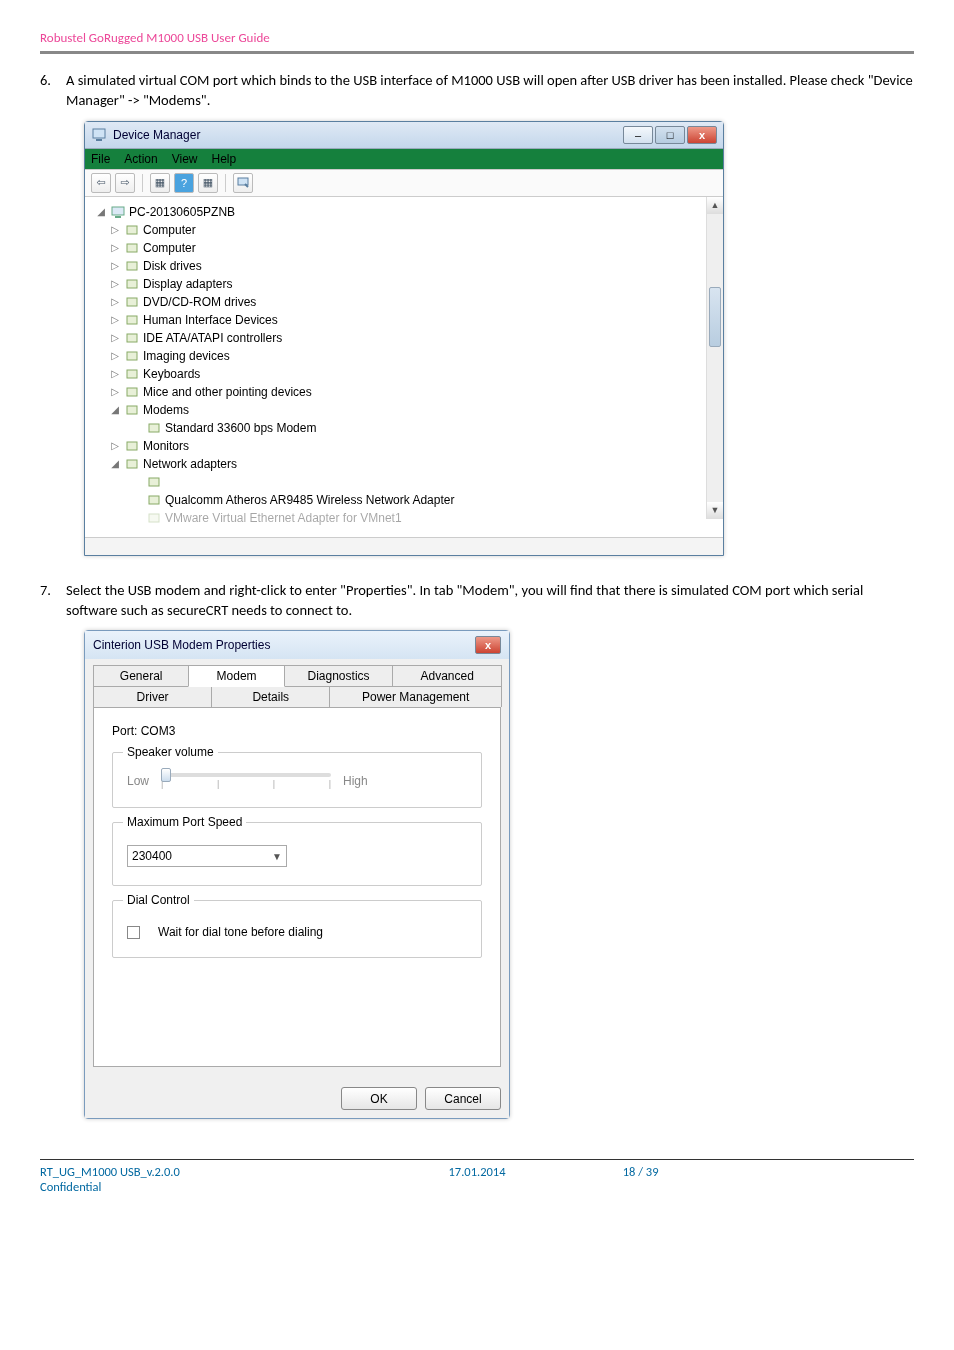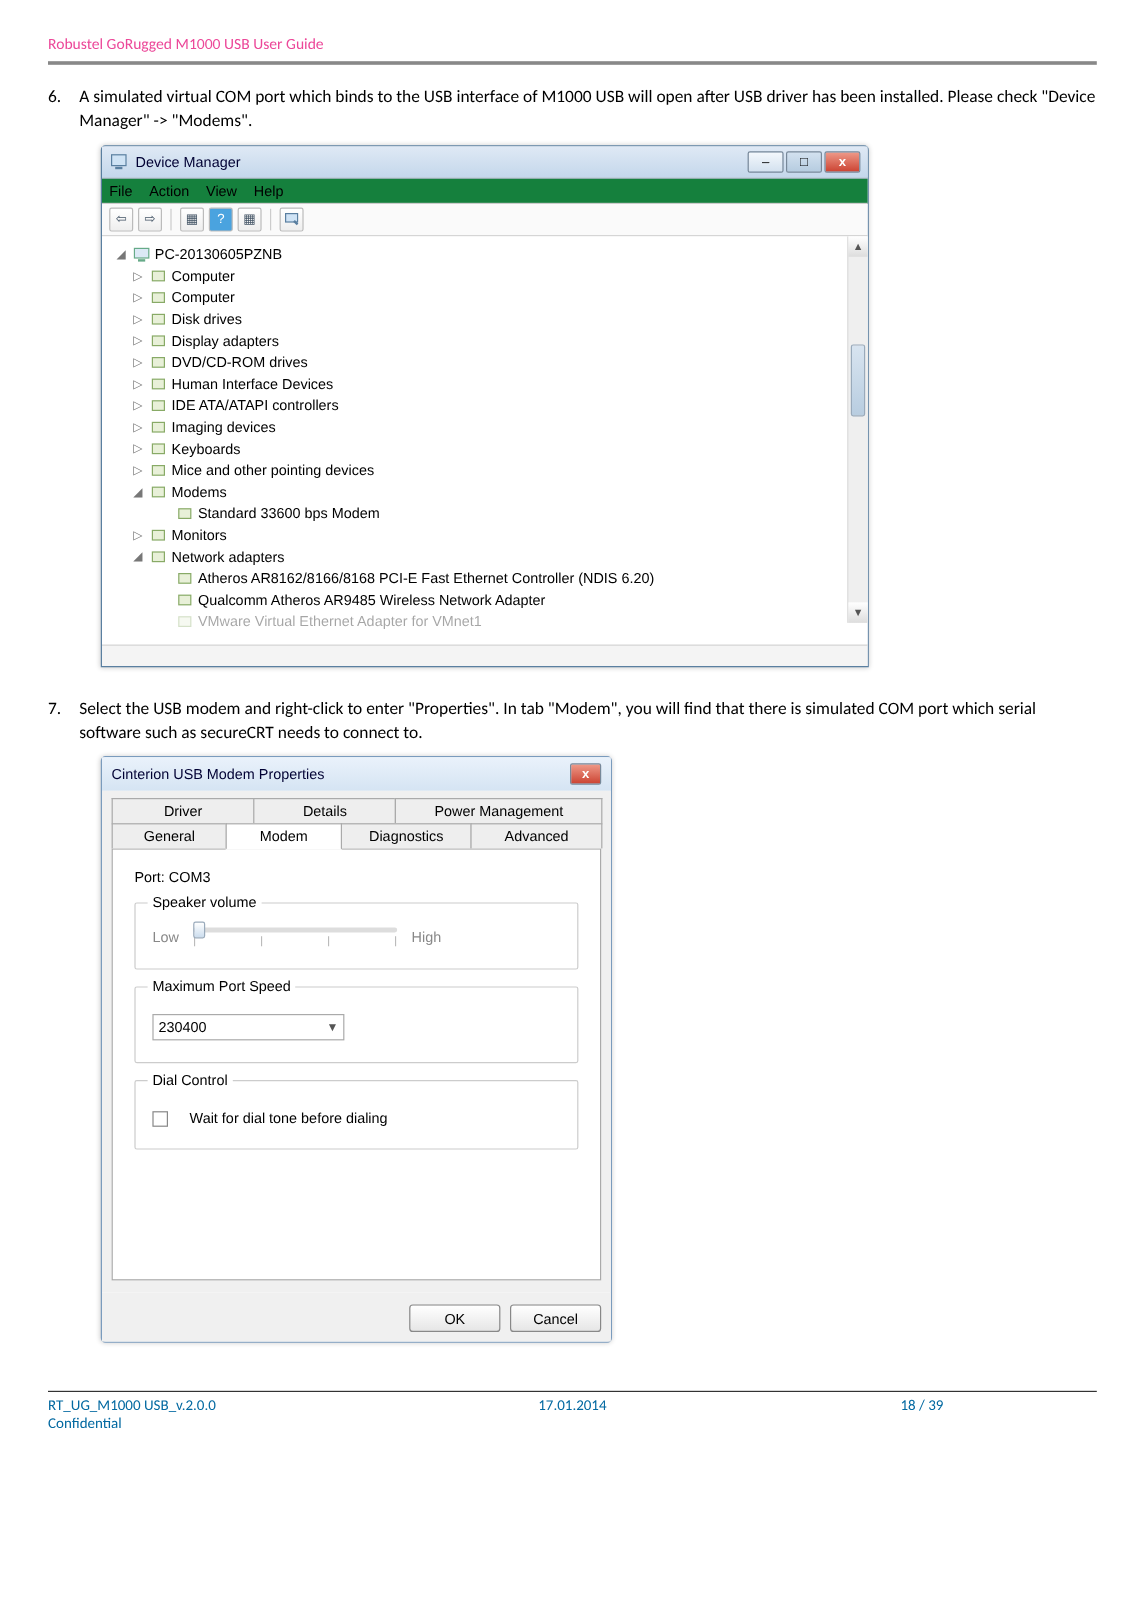--- a/index.html
+++ b/index.html
@@ -167,21 +167,21 @@
     background:linear-gradient(#fff,#e6e6e6);
     border-radius:3px;
     display:flex; align-items:center; justify-content:center;
     font-size:12px;
   }
 
   .footer-rule { border:none; border-top:1px solid #333; margin-top:40px; }
   .footer { display:flex; font-size:12.5px; color:#0369a1; padding-top:4px; }
   .footer .left { flex:1; }
   .footer .mid { flex:1; text-align:center; }
-  .footer .right { flex:1; text-align:center; }
+  .footer .right { flex:1; text-align:left; }
 </style>
 </head>
 <body>
 
 <div class="header-text">Robustel GoRugged M1000 USB User Guide</div>
 <hr class="header-rule">
 
 <div class="num-para">
   <div class="num">6.</div>
   <div class="txt">A simulated virtual COM port which binds to the USB interface of M1000 USB will open after USB driver has been installed. Please check "Device Manager" -&gt; "Modems".</div>
@@ -363,21 +363,20 @@
               </span>
               <span class="label">Network adapters</span>
             </div>
             <div class="tree-row indent2">
               <span class="arrow"></span>
               <span class="icon">
                 <svg width="14" height="14">
                   <rect x="2" y="3" width="10" height="8" fill="#e8f0d8" stroke="#8a6"></rect>
                 </svg>
               </span>
-              <span class="label">Atheros AR8162/8166/8168 PCI-E Fast Ethernet Controller (NDIS 6.20)</span>
             </div>
             <div class="tree-row indent2">
               <span class="arrow"></span>
               <span class="icon">
                 <svg width="14" height="14">
                   <rect x="2" y="3" width="10" height="8" fill="#e8f0d8" stroke="#8a6"></rect>
                 </svg>
               </span>
               <span class="label">Qualcomm Atheros AR9485 Wireless Network Adapter</span>
             </div>
@@ -409,29 +408,29 @@
 
 <div class="screenshot-wrap">
   <div class="prop-window">
     <div class="prop-titlebar">
       <span class="title">Cinterion USB Modem Properties</span>
       <div class="win-btn close" style="width:26px">x</div>
     </div>
     <div class="prop-body">
       <div class="tabstrip">
         <div class="tabrow" style="width:100%">
-          <div class="tab" style="flex:1;text-align:center">Driver</div>
-          <div class="tab" style="flex:1;text-align:center">Details</div>
-          <div class="tab" style="flex:1.6;text-align:center">Power Management</div>
-        </div>
-        <div class="tabrow" style="width:100%">
           <div class="tab" style="flex:1;text-align:center">General</div>
           <div class="tab active" style="flex:1;text-align:center">Modem</div>
           <div class="tab" style="flex:1.2;text-align:center">Diagnostics</div>
           <div class="tab" style="flex:1.2;text-align:center">Advanced</div>
+        </div>
+        <div class="tabrow" style="width:100%">
+          <div class="tab" style="flex:1;text-align:center">Driver</div>
+          <div class="tab" style="flex:1;text-align:center">Details</div>
+          <div class="tab" style="flex:1.6;text-align:center">Power Management</div>
         </div>
       </div>
       <div class="tabpage">
         <div>Port:  COM3</div>
 
         <div class="group">
           <div class="group-title">Speaker volume</div>
           <div class="slider-wrap">
             <span>Low</span>
             <div>

